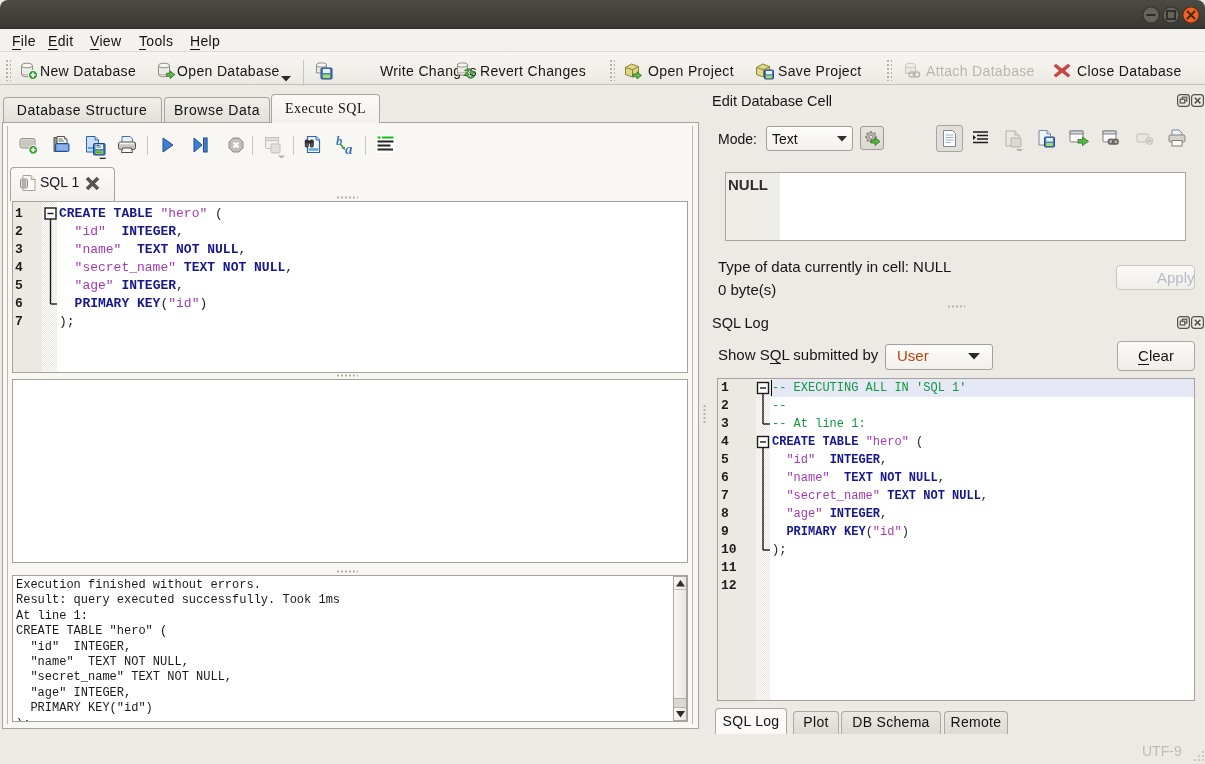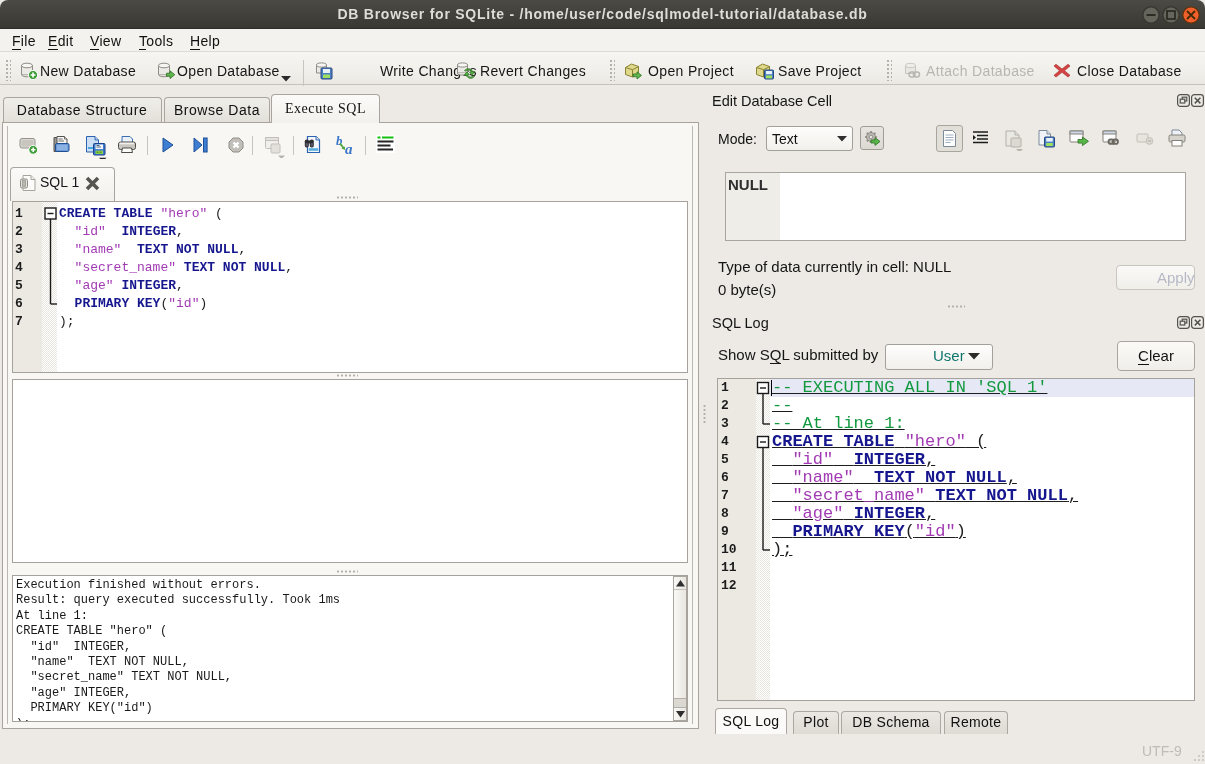--- a/index.html
+++ b/index.html
@@ -37,21 +37,20 @@
 .dots-h{height:3px;background-image:radial-gradient(circle,#b2aea7 1px,transparent 1.2px);background-size:4px 3px;}
 .dots-v{width:3px;background-image:radial-gradient(circle,#b2aea7 1px,transparent 1.2px);background-size:3px 4px;}
 .btab{top:711px;height:23px;background:linear-gradient(#ebe8e3,#dedad4);border:1px solid #aca8a1;border-bottom:none;border-radius:4px 4px 0 0;font-size:14px;color:#111;text-align:center;line-height:20px;letter-spacing:0.3px;}
 .btab.active{top:708px;height:26px;background:#fbfaf9;line-height:24px;}
 svg{display:block;}
 </style></head>
 <body>
 <div id="win">
 
 <div class="abs" id="titlebar"></div>
-<div class="abs" id="title">DB Browser for SQLite - /home/user/code/sqlmodel-tutorial/database.db</div>
 
 <svg class="abs" style="left:1141px;top:5px;" width="60" height="20" viewBox="0 0 60 20">
 <circle cx="10" cy="10" r="8.2" fill="#66655c" stroke="#393831" stroke-width="1.6"></circle>
 <line x1="5.5" y1="10" x2="14.5" y2="10" stroke="#26251e" stroke-width="1.8"></line>
 <circle cx="30" cy="10" r="8.2" fill="#66655c" stroke="#393831" stroke-width="1.6"></circle>
 <rect x="26" y="6" width="8" height="8" fill="none" stroke="#26251e" stroke-width="1.6"></rect>
 <circle cx="50" cy="10" r="8.2" fill="#f15f2c" stroke="#58330f" stroke-width="1.2"></circle>
 <path d="M46 6 L54 14 M54 6 L46 14" stroke="#3d2c07" stroke-width="1.8"></path>
 </svg>
 
@@ -425,40 +424,40 @@
 
 <div class="abs" style="left:725px;top:172px;width:461px;height:69px;background:#fff;border:1px solid #a8a49e;"></div>
 <div class="abs" style="left:726px;top:173px;width:54px;height:67px;background:#efede8;"></div>
 <div class="abs" style="left:728px;top:176px;font-size:15px;font-weight:bold;color:#2e2e2e;">NULL</div>
 <div class="abs" style="left:718px;top:258px;font-size:15px;color:#151515;">Type of data currently in cell: NULL</div>
 <div class="abs" style="left:718px;top:281px;font-size:15px;color:#151515;">0 byte(s)</div>
 <div class="abs btn" style="left:1116px;top:265px;width:79px;height:25px;line-height:24px;color:#b7bac6;border-color:#c9c5bf;padding-left:40px;">Apply</div>
 
 <div class="abs" style="left:718px;top:346px;font-size:15px;color:#151515;">Show S<span style="border-bottom:1px solid #151515;">Q</span>L submitted by</div>
 <div class="abs combo" style="left:885px;top:344px;width:108px;height:26px;"></div>
-<div class="abs" style="left:897px;top:347px;font-size:15px;color:#0f766e;margin-left:36px;">User</div>
+<div class="abs" style="left:897px;top:347px;font-size:15px;color:#c2410c;">User</div>
 <div class="abs btn" style="left:1117px;top:341px;width:78px;height:30px;line-height:27px;"><span style="border-bottom:1px solid #111;">C</span>lear</div>
 
 <div class="abs frame" id="log" style="left:717px;top:378px;width:478px;height:323px;"></div>
 <div class="abs gutter" style="left:718px;top:379px;width:38px;height:321px;"></div>
 <div class="abs foldm" style="left:756px;top:379px;width:14px;height:321px;"></div>
 <div class="abs" style="left:770px;top:379px;width:424px;height:18px;background:#e7e8f6;"></div>
 <pre class="abs lnum" style="left:721px;top:379px;font-size:13px;line-height:18px;">1
 2
 3
 4
 5
 6
 7
 8
 9
 10
 11
 12</pre>
-<pre class="abs" style="left:772px;top:379px;font-size:17px;line-height:18px;color:#1e1e1e;text-decoration:underline;"><span class="c">-- EXECUTING ALL IN 'SQL 1'</span>
+<pre class="abs" style="left:772px;top:379px;font-size:12px;line-height:18px;color:#1e1e1e;"><span class="c">-- EXECUTING ALL IN 'SQL 1'</span>
 <span class="c">--</span>
 <span class="c">-- At line 1:</span>
 <span class="k">CREATE TABLE</span> <span class="q">"hero"</span> (
   <span class="q">"id"</span>  <span class="k">INTEGER</span>,
   <span class="q">"name"</span>  <span class="k">TEXT NOT NULL</span>,
   <span class="q">"secret_name"</span> <span class="k">TEXT NOT NULL</span>,
   <span class="q">"age"</span> <span class="k">INTEGER</span>,
   <span class="k">PRIMARY KEY</span>(<span class="q">"id"</span>)
 );
 </pre>

